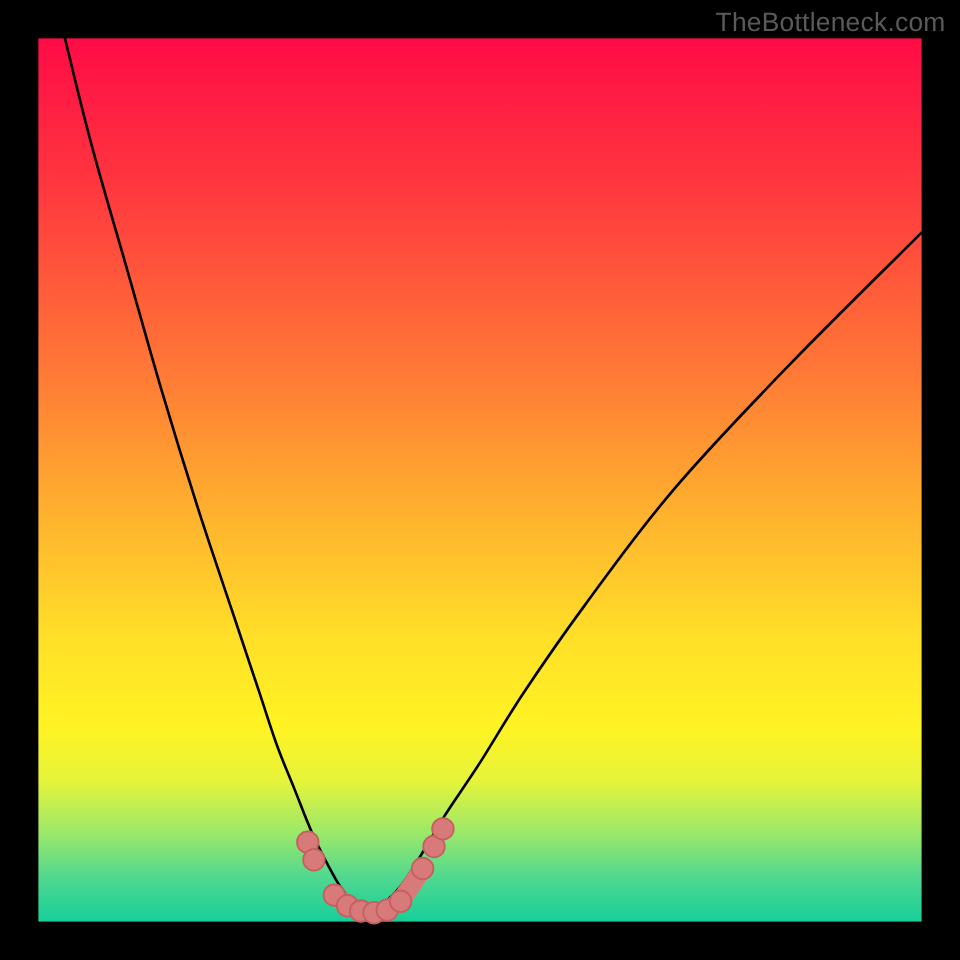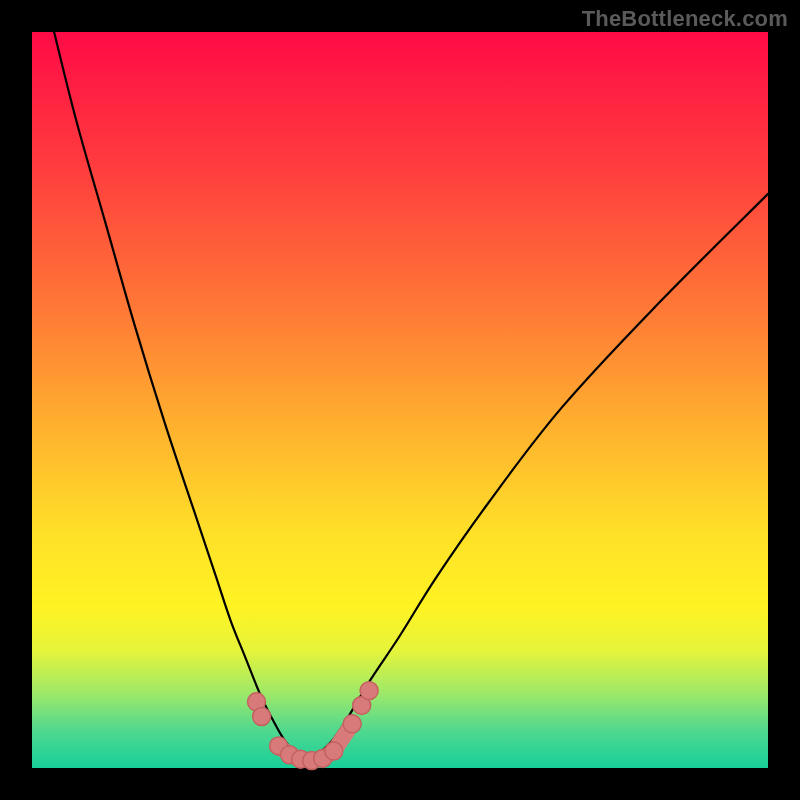--- a/index.html
+++ b/index.html
@@ -39,21 +39,21 @@
       #17cf9a 100%
     );
   }
   .watermark {
     position: absolute;
     top: 6px;
     right: 12px;
     color: #5a5a5a;
     font-size: 22px;
     letter-spacing: 0.2px;
-    font-weight: 700;
+    font-weight: 400;
     user-select: none;
   }
   svg.curve {
     position: absolute;
     left: 0;
     top: 0;
     width: 736px;
     height: 736px;
     overflow: visible;
   }

